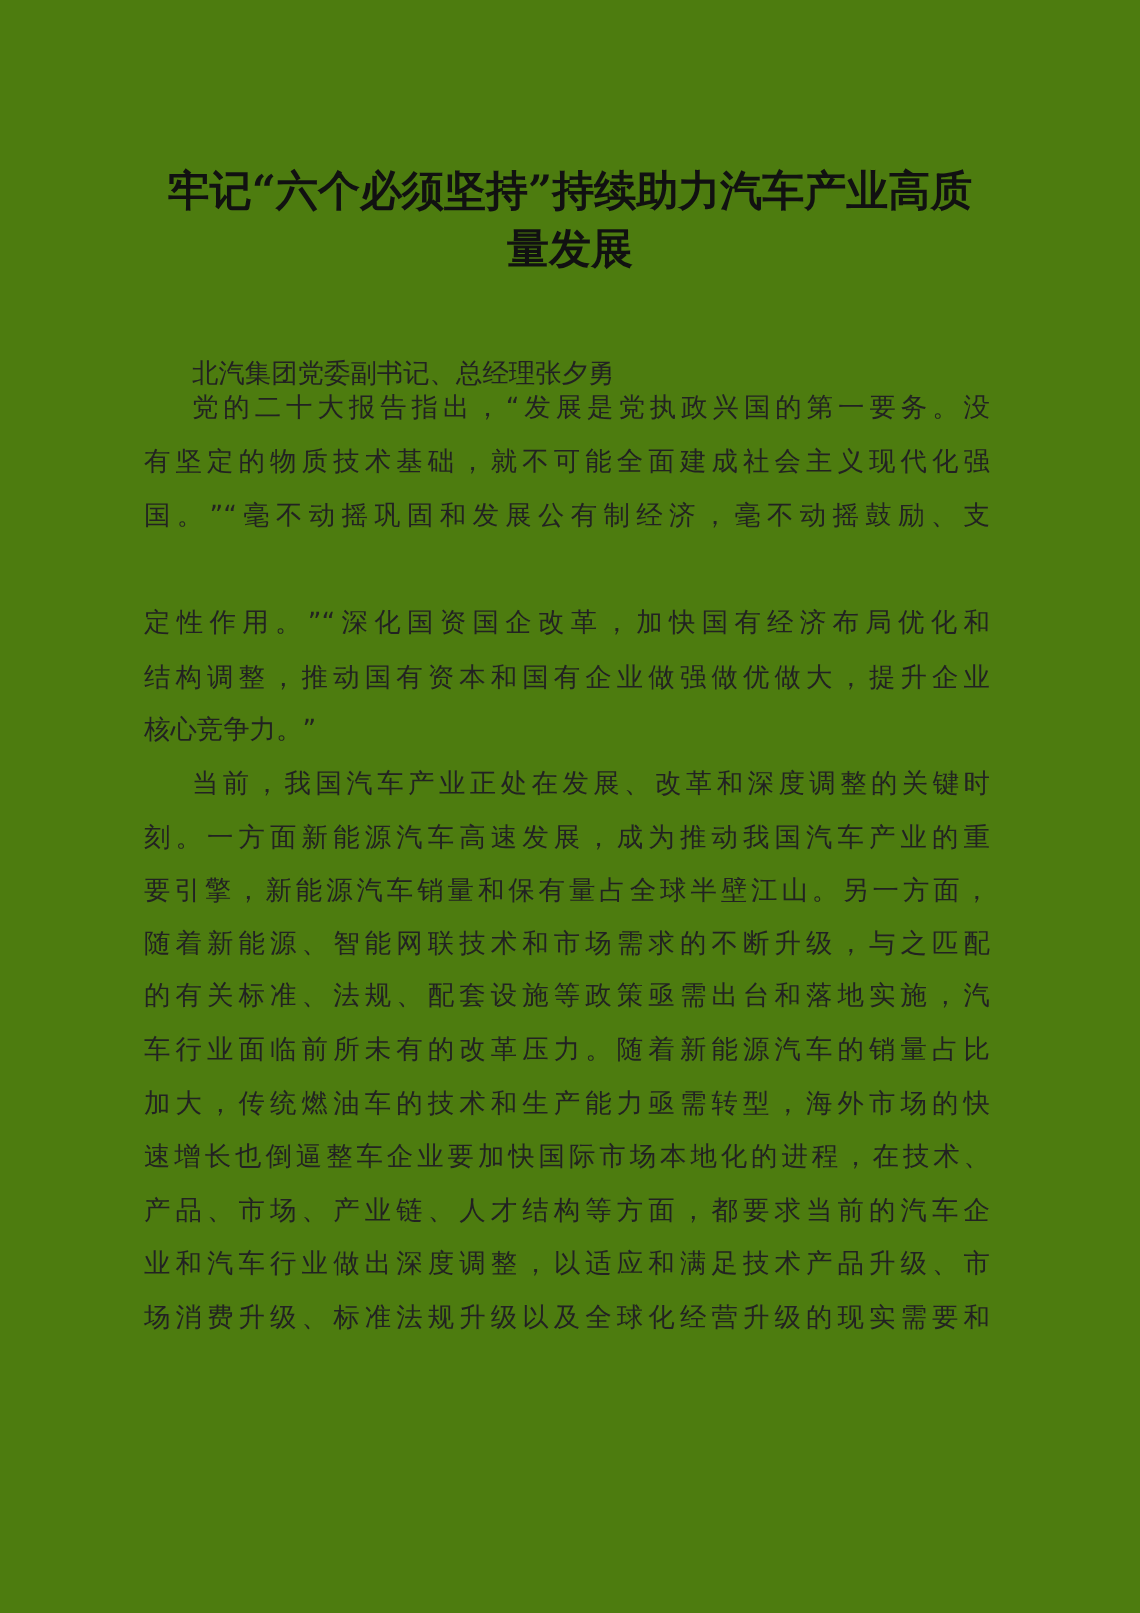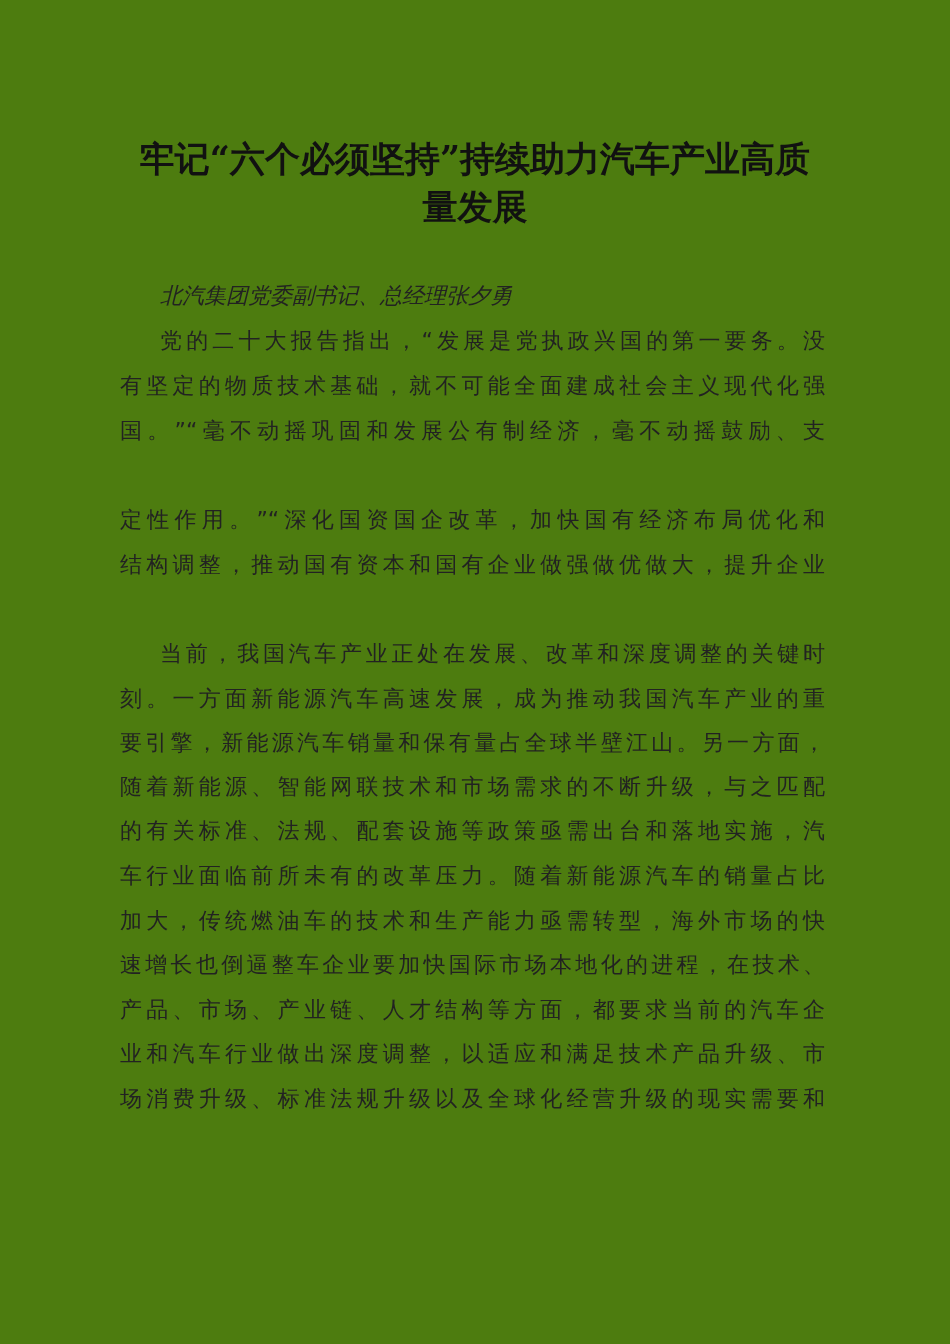--- a/index.html
+++ b/index.html
@@ -20,27 +20,28 @@
     .line.indent { left: 160px; width: 665px; }
     .line.last { text-align-last: left; }
   </style>
 </head>
 <body>
 
 <div class="page">
   <div class="title" style="top:136px;">牢记“六个必须坚持”持续助力汽车产业高质</div>
   <div class="title" style="top:184px;">量发展</div>
 
-  <div class="line indent last" style="top:281px;font-style:italic;">北汽集团党委副书记、总经理张夕勇</div>
+  <div class="line indent last" style="top:297px;">北汽集团党委副书记、总经理张夕勇</div>
 
   <div class="line indent" style="top:326px;">党的二十大报告指出，“发展是党执政兴国的第一要务。没</div>
   <div class="line" style="top:371px;">有坚定的物质技术基础，就不可能全面建成社会主义现代化强</div>
   <div class="line" style="top:416px;">国。”“毫不动摇巩固和发展公有制经济，毫不动摇鼓励、支</div>
   <div class="line" style="top:505px;">定性作用。”“深化国资国企改革，加快国有经济布局优化和</div>
   <div class="line" style="top:550px;font-family:Liberation Serif, serif;">结构调整，推动国有资本和国有企业做强做优做大，提升企业</div>
+  <div class="line last" style="top:594px;">核心竞争力。”</div>
 
   <div class="line indent" style="top:639px;">当前，我国汽车产业正处在发展、改革和深度调整的关键时</div>
   <div class="line" style="top:684px;">刻。一方面新能源汽车高速发展，成为推动我国汽车产业的重</div>
   <div class="line" style="top:728px;">要引擎，新能源汽车销量和保有量占全球半壁江山。另一方面，</div>
   <div class="line" style="top:772px;">随着新能源、智能网联技术和市场需求的不断升级，与之匹配</div>
   <div class="line" style="top:816px;">的有关标准、法规、配套设施等政策亟需出台和落地实施，汽</div>
   <div class="line" style="top:861px;">车行业面临前所未有的改革压力。随着新能源汽车的销量占比</div>
   <div class="line" style="top:906px;">加大，传统燃油车的技术和生产能力亟需转型，海外市场的快</div>
   <div class="line" style="top:950px;">速增长也倒逼整车企业要加快国际市场本地化的进程，在技术、</div>
   <div class="line" style="top:995px;">产品、市场、产业链、人才结构等方面，都要求当前的汽车企</div>

